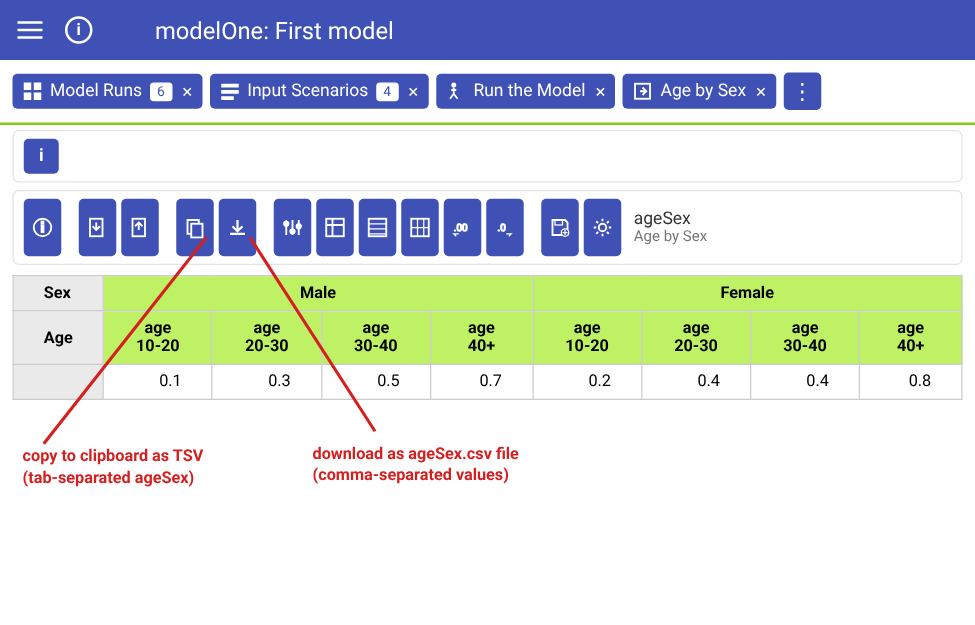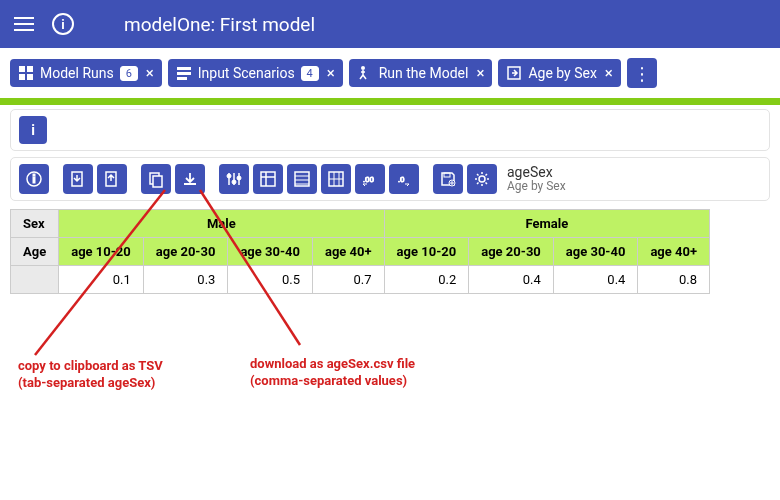--- a/index.html
+++ b/index.html
@@ -2,41 +2,41 @@
 <html><head>
 <meta charset="utf-8">
 <style>
 * { box-sizing: border-box; margin: 0; padding: 0; }
 body { font-family: Roboto, Arial, sans-serif; font-size: 14px; background: #fff; width: 780px; height: 500px; overflow: hidden; position: relative; }
 .header { background: #3f51b5; color: #fff; height: 48px; display: flex; align-items: center; padding: 0 10px; }
 .menu-icon { width: 28px; height: 28px; display: flex; flex-direction: column; justify-content: center; gap: 4px; cursor: pointer; margin-right: 14px; }
 .menu-icon span { display: block; height: 2px; background: #fff; width: 20px; margin-left: 4px; }
 .info-circle { width: 22px; height: 22px; border: 2px solid #fff; border-radius: 50%; display: flex; align-items: center; justify-content: center; font-weight: bold; font-size: 13px; margin-right: 10px; }
 .header-title { font-size: 19px; font-weight: 400; margin-left: 40px; }
-.tabbar { background: #fff; border-bottom: 7px solid #84cc16; display: flex; align-items: center; padding: 10px 26px 10px 10px; gap: 6px; }
+.tabbar { background: #fff; border-bottom: 2px solid #84cc16; display: flex; align-items: center; padding: 10px 26px 10px 10px; gap: 6px; }
 .tab { background: #3f51b5; color: #fff; border-radius: 4px; padding: 5px 8px; display: flex; align-items: center; gap: 6px; font-size: 14px; cursor: pointer; }
 .tab-icon { width: 16px; height: 16px; display: inline-flex; align-items: center; justify-content: center; }
 .tab-badge { background: #fff; color: #3f51b5; border: 1px solid #fff; border-radius: 3px; padding: 0 4px; font-size: 11px; min-width: 18px; text-align: center; }
 .tab-close { font-size: 15px; margin-left: 2px; cursor: pointer; }
 .tab-more { background: #3f51b5; color: #fff; width: 30px; height: 30px; border-radius: 4px; display: flex; align-items: center; justify-content: center; font-size: 18px; cursor: pointer; }
 .content { padding: 0 10px; }
 .panel-top { background: #fff; border: 1px solid #e3e3e3; border-radius: 5px; margin-top: 4px; padding: 6px 8px; display: flex; align-items: flex-start; gap: 8px; }
 .info-btn { background: #3f51b5; color: #fff; width: 28px; height: 28px; border-radius: 4px; display: flex; align-items: center; justify-content: center; font-weight: bold; font-size: 14px; cursor: pointer; }
 .panel-title { font-size: 16px; color: #333; }
 .panel-sub { font-size: 13px; color: #666; margin-top: 2px; }
 .panel-sub .ts { font-family: "Courier New", monospace; letter-spacing: 0.5px; }
 .toolbar { background: #fff; border: 1px solid #e3e3e3; border-radius: 5px; margin-top: 6px; padding: 6px 8px; display: flex; align-items: center; gap: 4px; }
-.tbtn { background: #3f51b5; color: #5eead4; width: 30px; height: 30px; border-radius: 4px; display: flex; align-items: center; justify-content: center; cursor: pointer; }
+.tbtn { background: #3f51b5; color: #5eead4; width: 30px; height: 46px; border-radius: 4px; display: flex; align-items: center; justify-content: center; cursor: pointer; }
 .tbtn svg { width: 18px; height: 18px; fill: #fff; stroke: #fff; }
 .tgap { width: 6px; }
 .tlabel { margin-left: 6px; line-height: 1.15; }
 .tlabel .name { font-size: 14px; color: #333; }
 .tlabel .desc { font-size: 12px; color: #777; }
 .table { border-collapse: collapse; margin-top: 8px; font-size: 13px; }
-.table th, .table td { border: 1px solid #ccc; padding: 6px 12px; background: #fff; }
+.table th, .table td { border: 1px solid #ccc; padding: 6px 24px; background: #fff; }
 .table th { background: #bef264; font-weight: bold; text-align: center; }
 .corner { background: #eaeaea !important; text-align: left !important; font-weight: bold; }
 .table td { text-align: right; min-width: 60px; }
 .svg-overlay { position: absolute; left: 0; top: 0; pointer-events: none; }
 .annotation { position: absolute; color: #d42020; font-size: 13px; font-weight: bold; line-height: 1.3; }
 </style>
 </head>
 <body>
 
 <div class="header">

